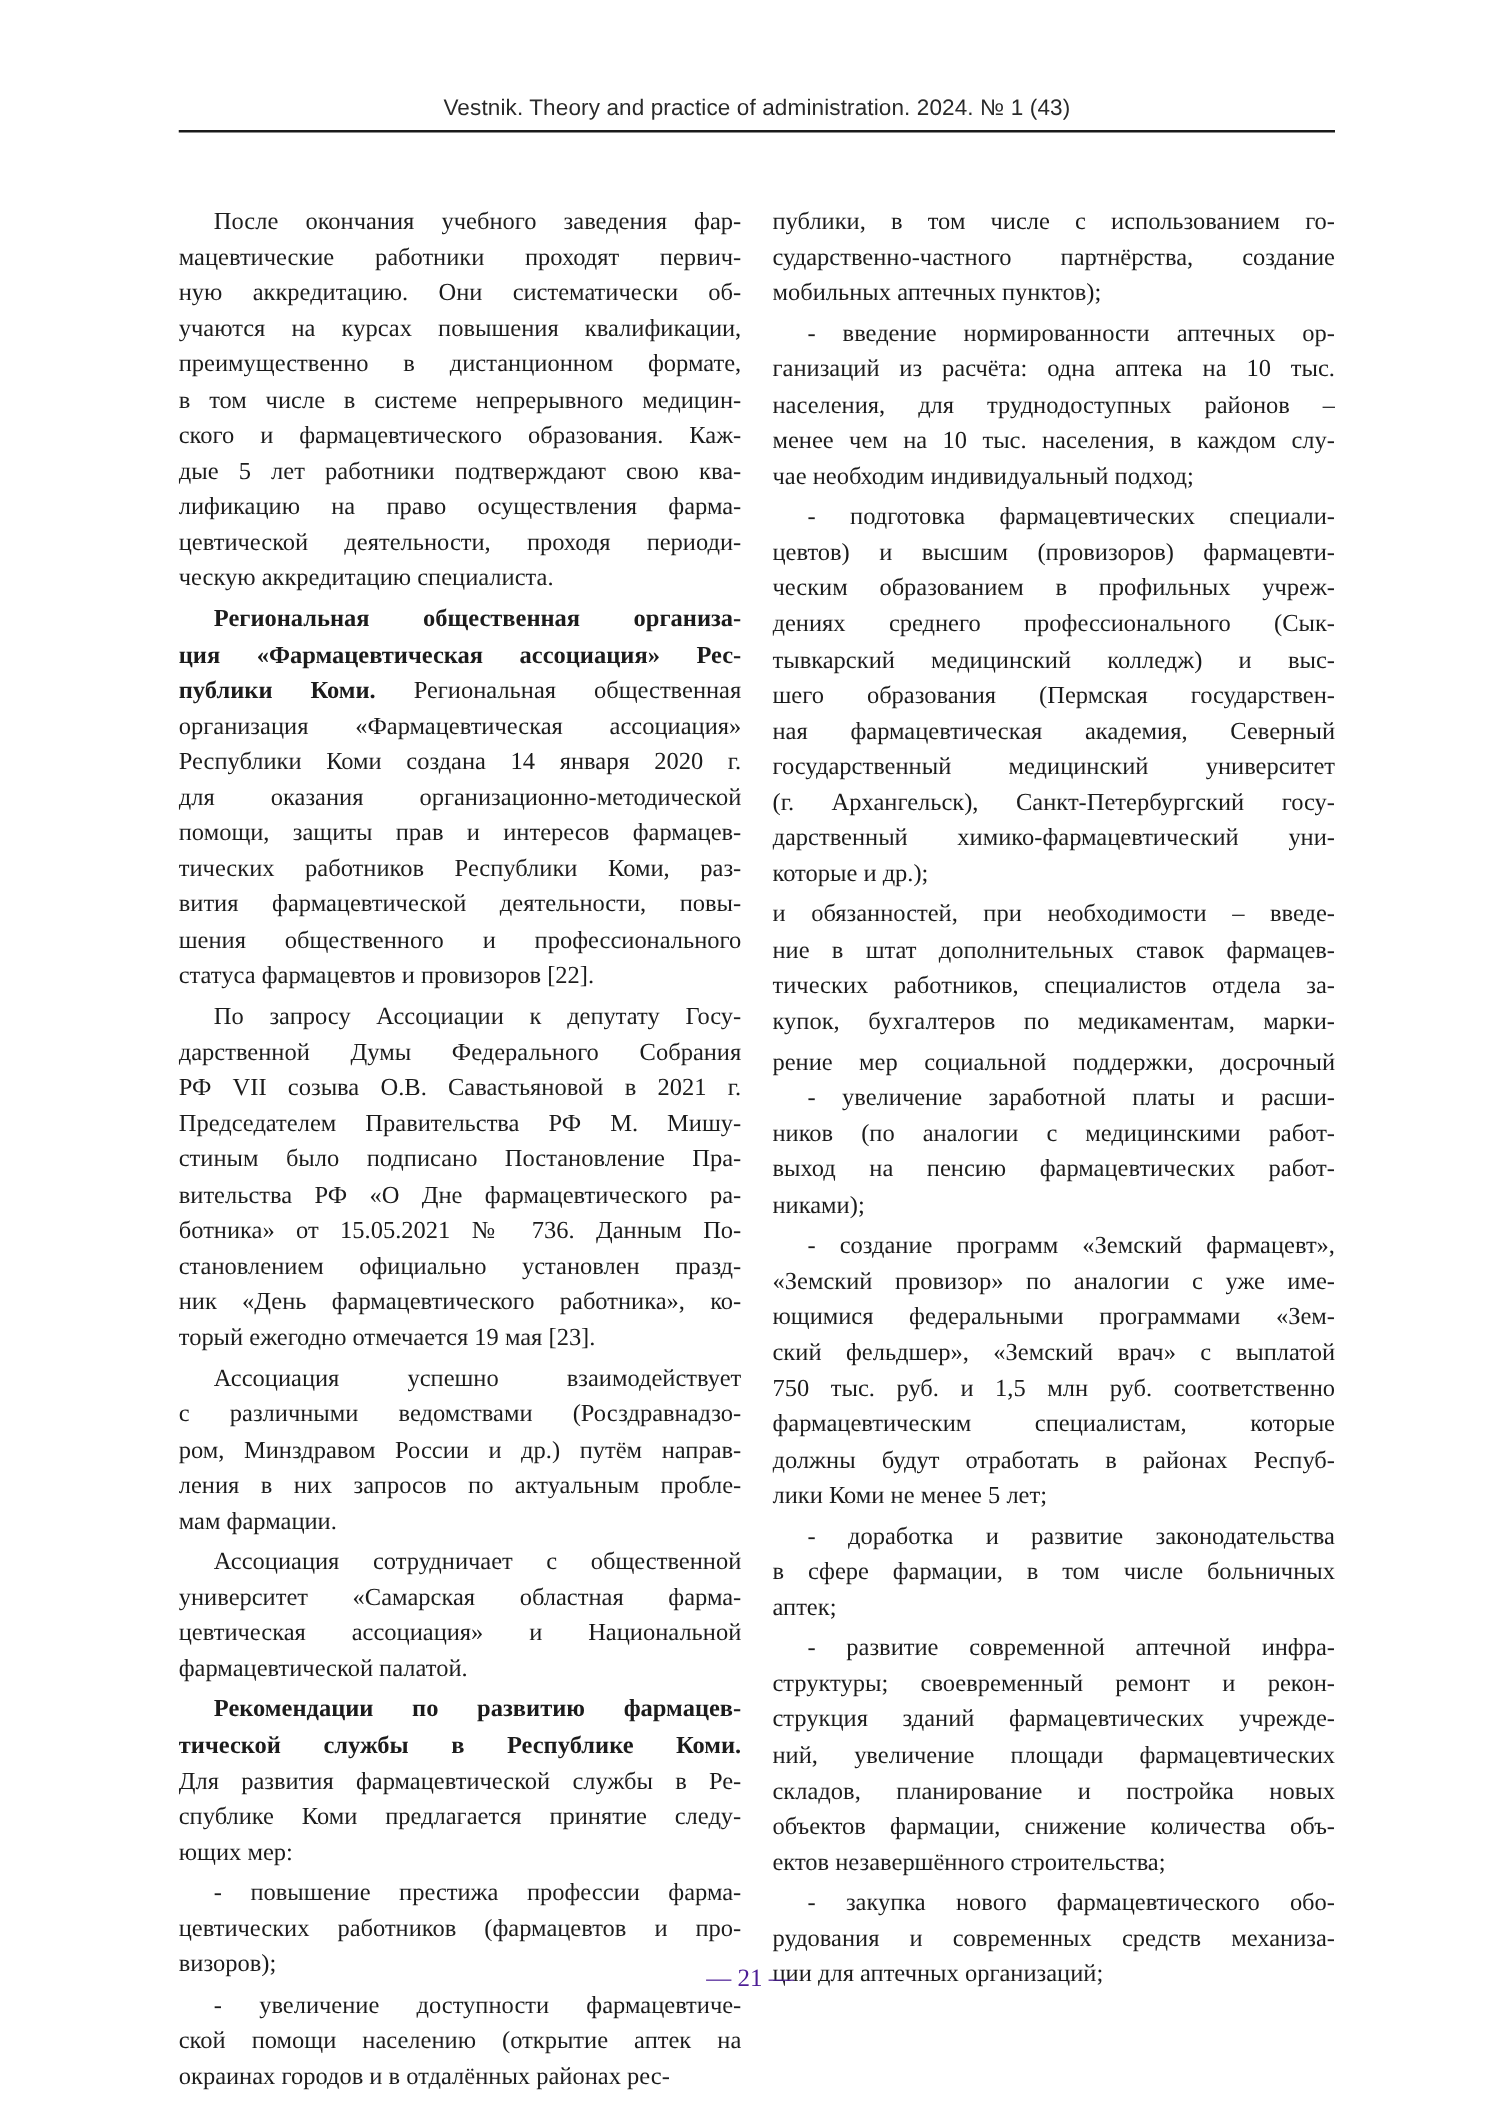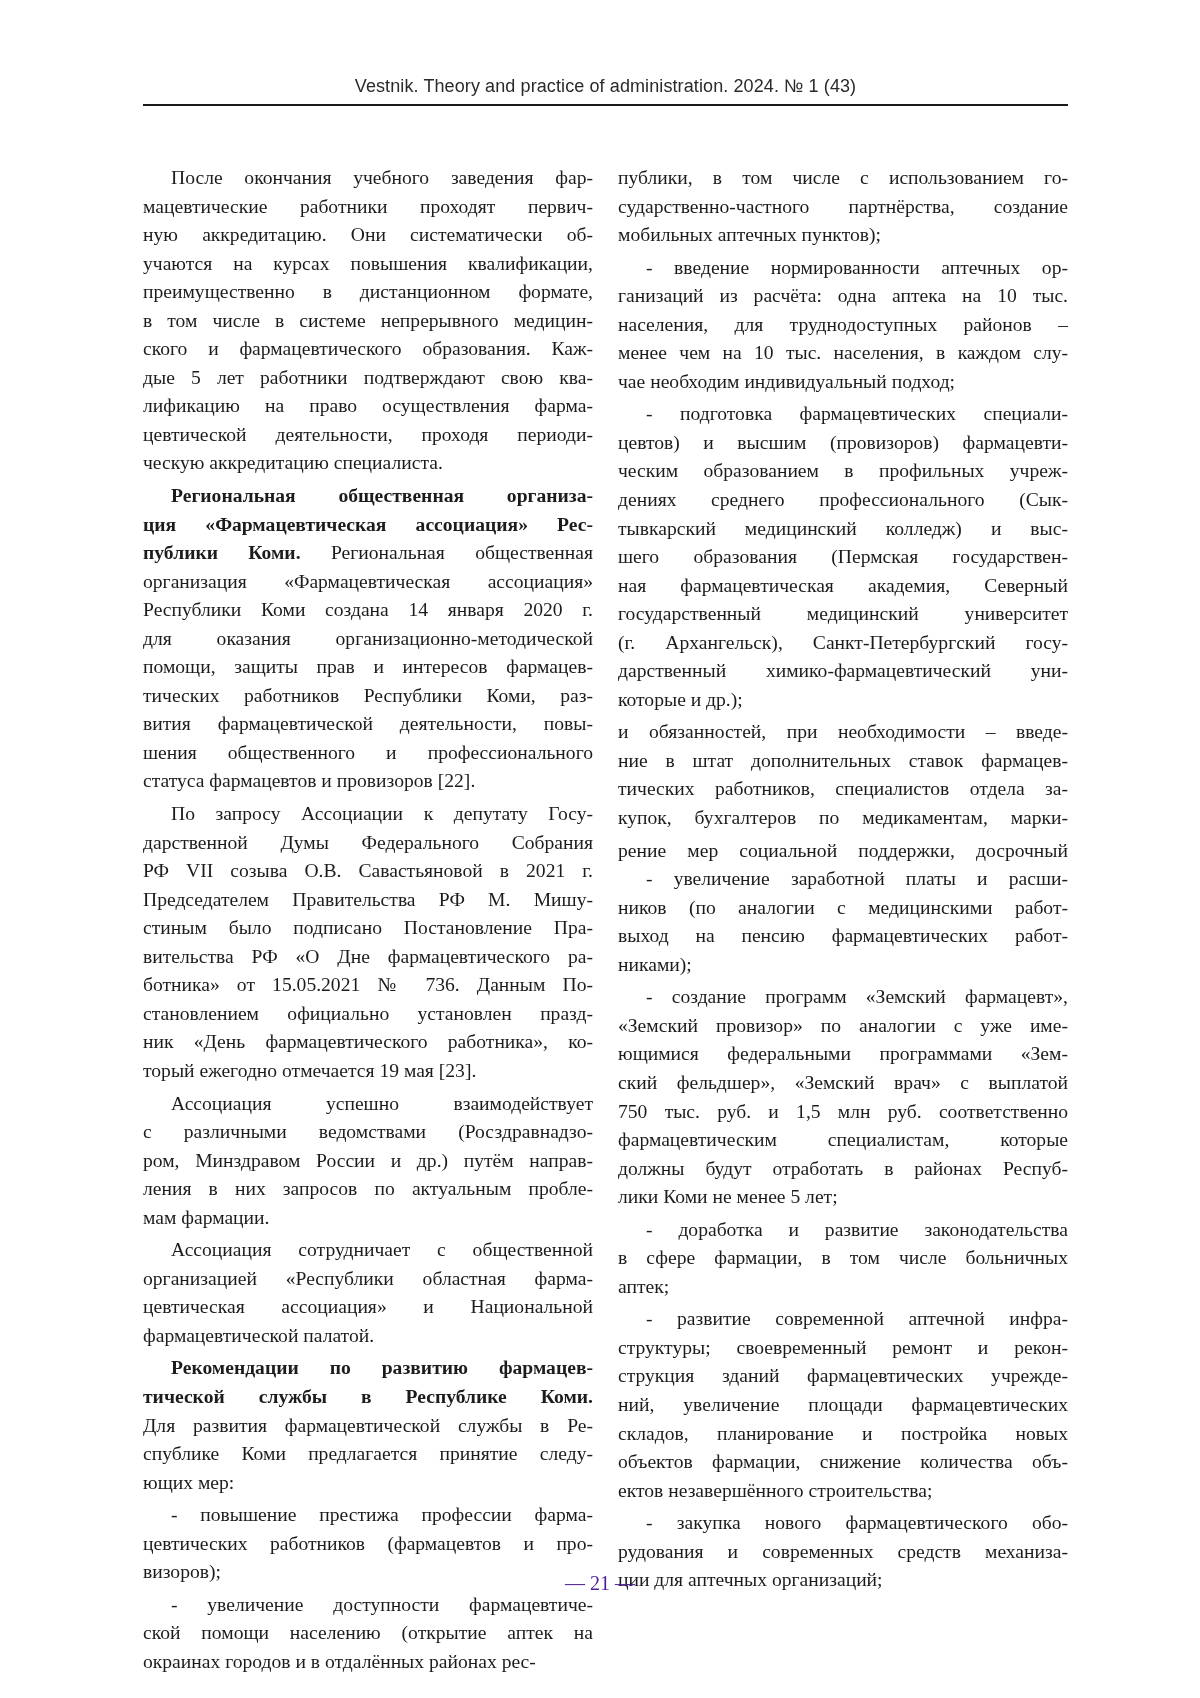--- a/index.html
+++ b/index.html
@@ -84,21 +84,21 @@
       <div class="paragraph">
         <span class="line indent">Ассоциация успешно взаимодействует</span>
         <span class="line">с различными ведомствами (Росздравнадзо-</span>
         <span class="line">ром, Минздравом России и др.) путём направ-</span>
         <span class="line">ления в них запросов по актуальным пробле-</span>
         <span class="line last">мам фармации.</span>
       </div>
       <div class="gap"></div>
       <div class="paragraph">
         <span class="line indent">Ассоциация сотрудничает с общественной</span>
-        <span class="line">организацией «Республики областная фарма-</span>
+        <span class="line">университет «Самарская областная фарма-</span>
         <span class="line">цевтическая ассоциация» и Национальной</span>
         <span class="line last">фармацевтической палатой.</span>
       </div>
       <div class="gap"></div>
       <div class="paragraph">
         <span class="line indent b">Рекомендации по развитию фармацев-</span>
         <span class="line b">тической службы в Республике Коми.</span>
         <span class="line">Для развития фармацевтической службы в Ре-</span>
         <span class="line">спублике Коми предлагается принятие следу-</span>
         <span class="line last">ющих мер:</span>

